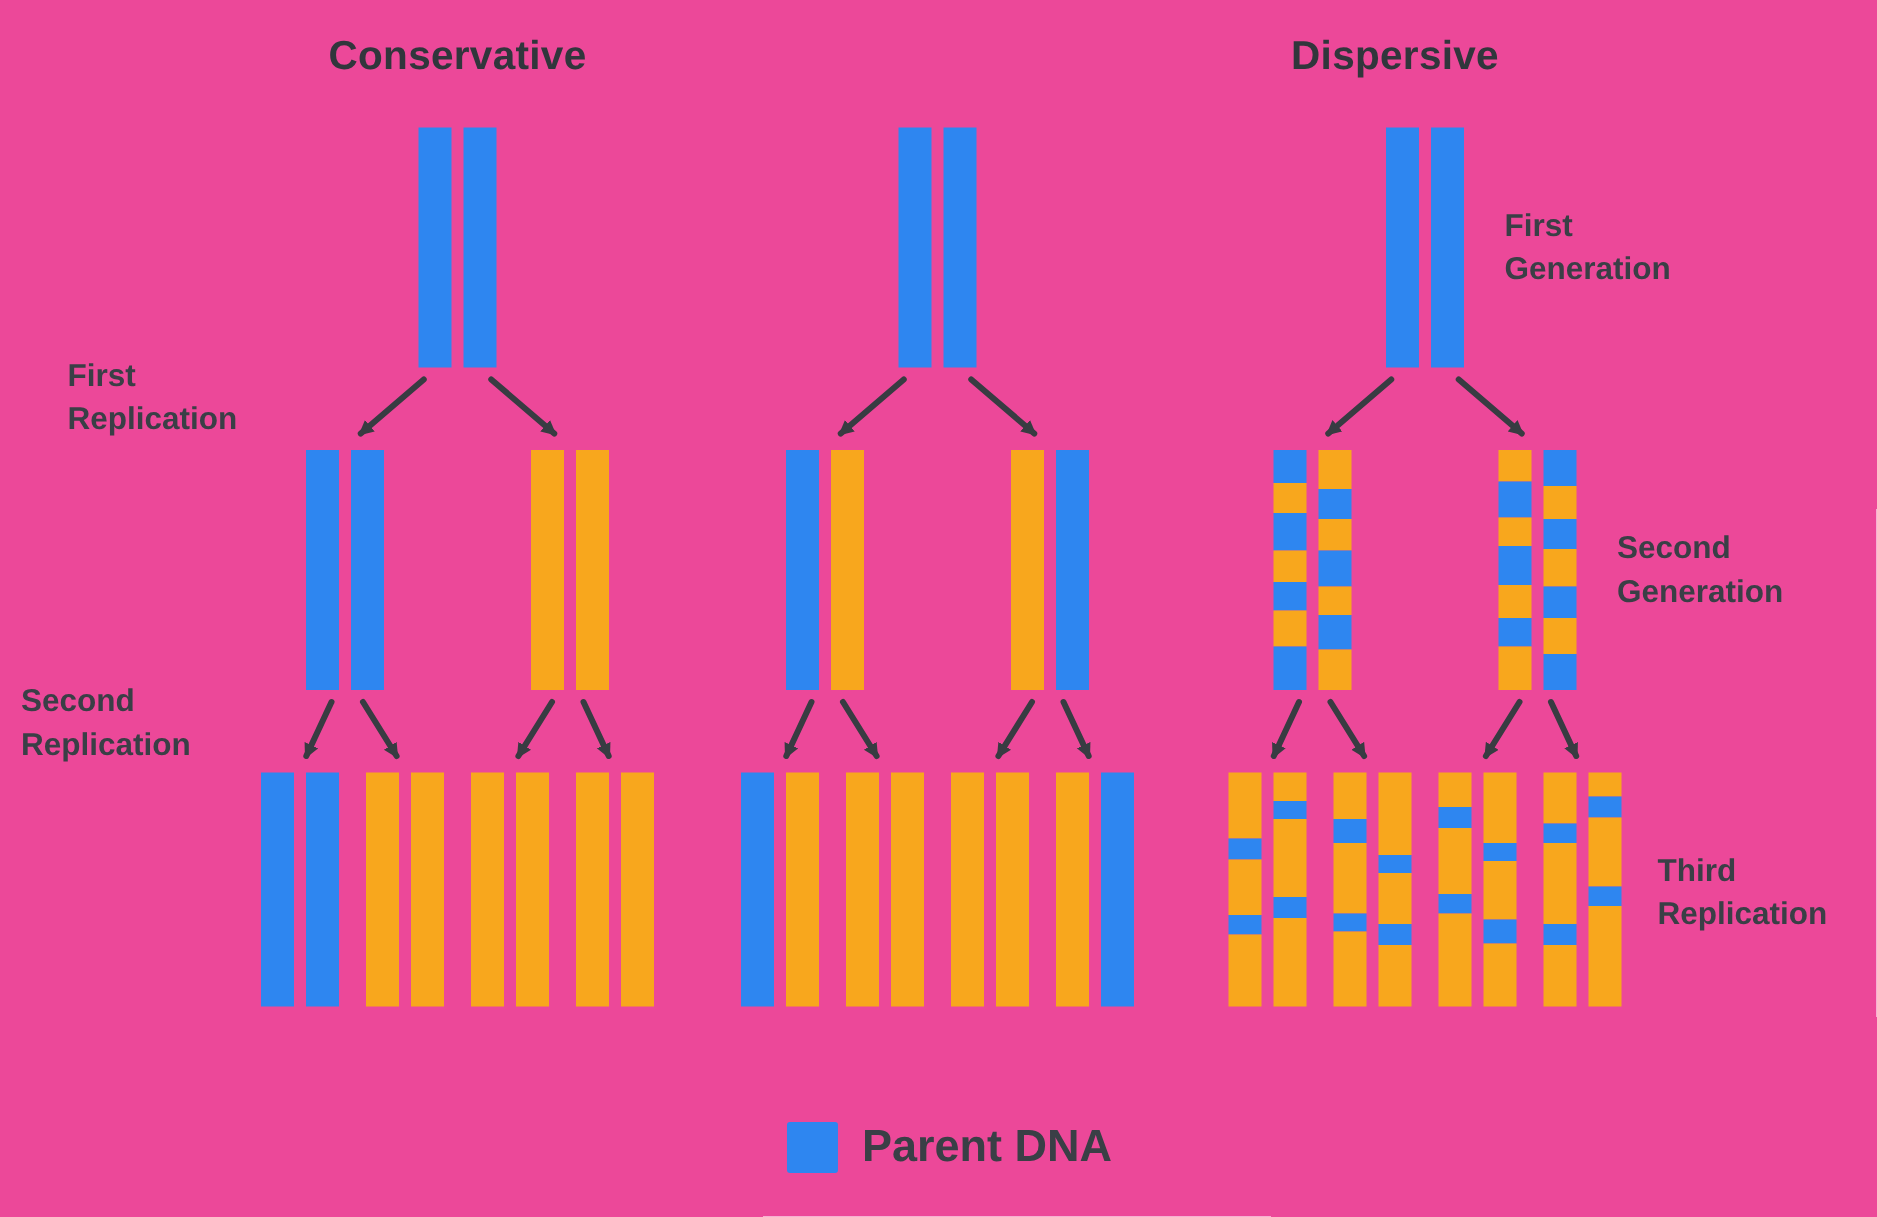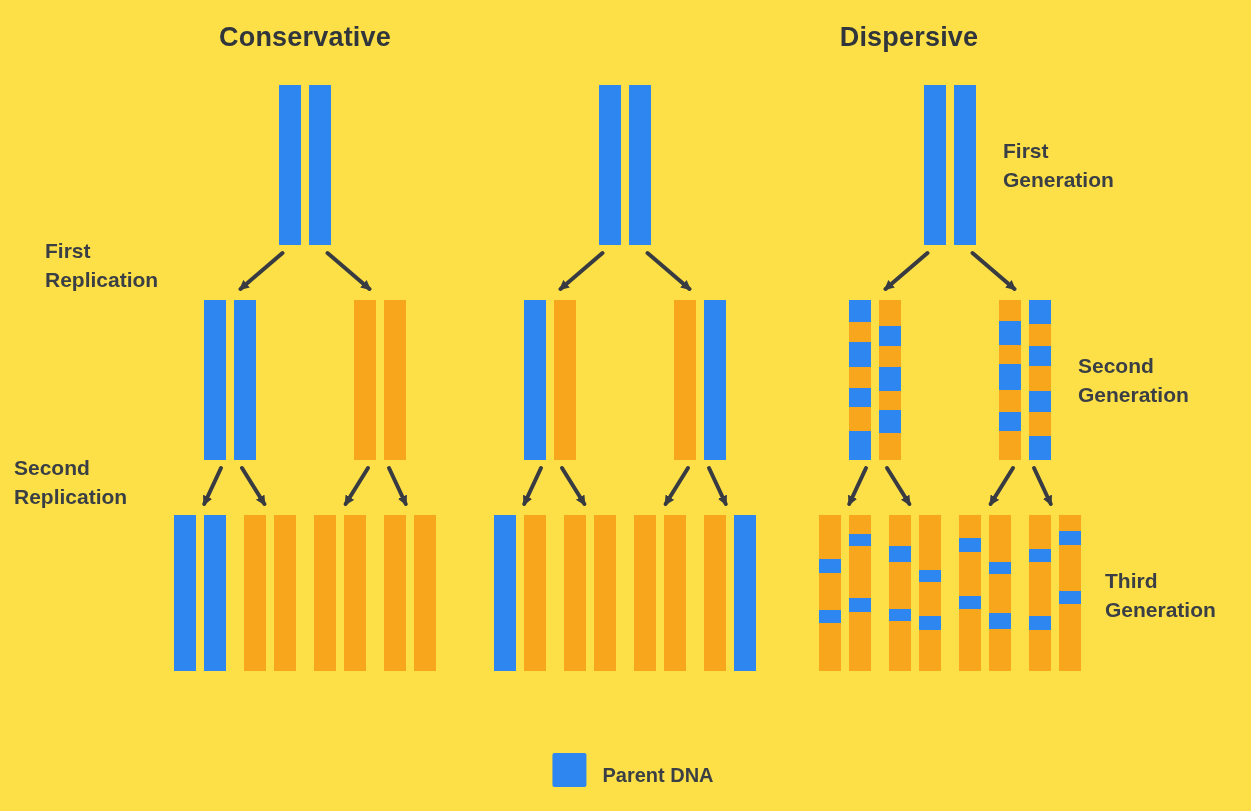--- a/index.html
+++ b/index.html
@@ -3,21 +3,21 @@
 <meta charset="utf-8">
 <style>
   * { margin: 0; padding: 0; box-sizing: border-box; }
   html, body { background: #ffffff; }
   body { font-family: "Liberation Sans", sans-serif; }
 
   #canvas {
     position: relative;
     width: 1251px;
     height: 811px;
-    background: #fde047;
+    background: #ec4899;
     overflow: hidden;
   }
 
   .col-title {
     position: absolute;
     top: 22px;
     transform: translateX(-50%);
     font-size: 27px;
     font-weight: bold;
     color: #31363c;
@@ -68,35 +68,34 @@
     align-items: center;
     gap: 16px;
   }
   .swatch {
     width: 34px;
     height: 34px;
     border-radius: 2px;
     display: inline-block;
   }
   .legend-label {
-    font-size: 20px;
+    font-size: 30px;
     font-weight: bold;
     color: #3a3f46;
     line-height: 34px;
     white-space: nowrap;
-    margin-top: 10px;
   }
 </style>
 </head>
 <body>
 
 <div id="canvas">
 
   <div class="col-title" style="left:305px">Conservative</div>
-  <div class="col-title" style="left:909px">Dispersive</div>
+  <div class="col-title" style="left:930px">Dispersive</div>
 
   <svg id="arrow-layer" width="1251" height="811">
       <defs>
         <marker id="ah" markerUnits="userSpaceOnUse" markerWidth="14" markerHeight="14" refX="8" refY="5" orient="auto">
           <path d="M0,0 L10,5 L0,10 Z" fill="#383C42"></path>
         </marker>
       </defs>
       <line x1="282.5" y1="253" x2="240.5" y2="289" stroke="#383C42" stroke-width="4" stroke-linecap="round" marker-end="url(#ah)"></line>
       <line x1="327.5" y1="253" x2="369.5" y2="289" stroke="#383C42" stroke-width="4" stroke-linecap="round" marker-end="url(#ah)"></line>
       <line x1="221" y1="468" x2="204.2" y2="504" stroke="#383C42" stroke-width="4" stroke-linecap="round" marker-end="url(#ah)"></line>
@@ -347,21 +346,21 @@
   <div class="side-label" style="left:45px; top:236px">First
 Replication</div>
   <div class="side-label" style="left:14px; top:453px">Second
 Replication</div>
 
   <div class="side-label" style="left:1003px; top:136px">First
 Generation</div>
   <div class="side-label" style="left:1078px; top:351px">Second
 Generation</div>
   <div class="side-label" style="left:1105px; top:566px">Third
-Generation</div>
+Replication</div>
 
   <div class="legend" id="legend">
       <div class="legend-item">
         <span class="swatch" style="background: rgb(46, 134, 240);"></span>
         <span class="legend-label">Parent DNA</span>
       </div>
     </div>
 
 </div>
 

